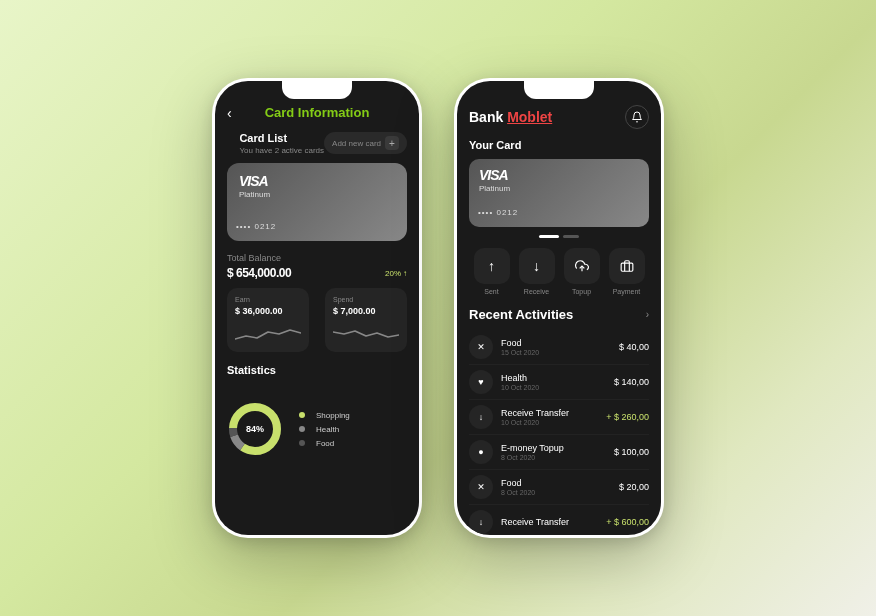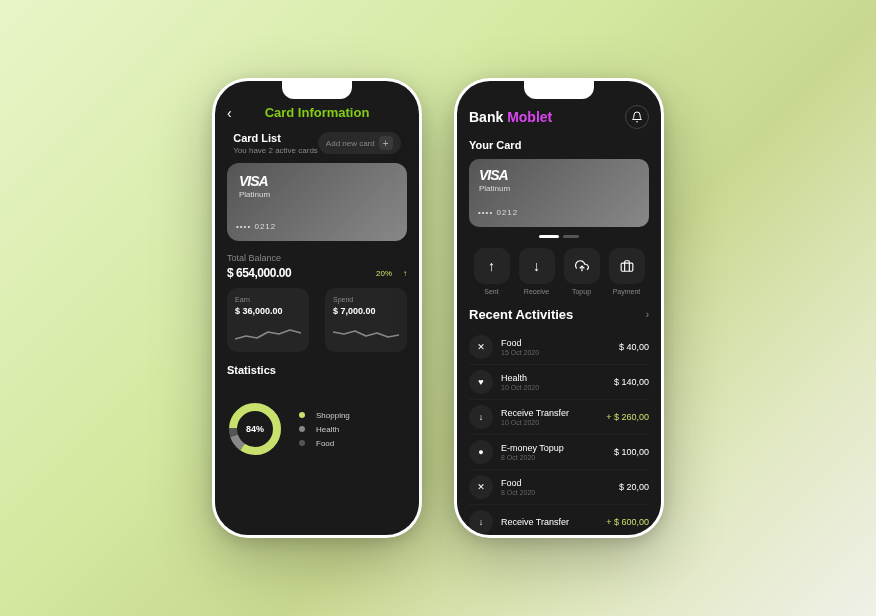--- a/index.html
+++ b/index.html
@@ -78,21 +78,21 @@
     }
 
     .phone1-title {
       color: #84cc16;
       font-size: 13px;
       font-weight: 600;
     }
 
     .card-list-header {
       display: flex;
-      justify-content: center;
+      justify-content: flex-end;
       align-items: flex-start;
       margin-bottom: 8px;
     }
 
     .card-list-title {
       color: #fff;
       font-size: 11px;
       font-weight: 600;
     }
 
@@ -180,21 +180,21 @@
       justify-content: space-between;
       align-items: center;
       margin-bottom: 8px;
     }
 
     .balance-change {
       color: #aaa;
       font-size: 8px;
       display: flex;
       align-items: center;
-      gap: 11px;
+      gap: 2px;
     }
 
     .balance-change span {
       color: #c8e06c;
     }
 
     
     .earn-spend-row {
       display: flex;
       gap: 16px;
@@ -295,21 +295,22 @@
     .bank-title {
       font-size: 14px;
       font-weight: 700;
     }
 
     .bank-title .bank-word {
       color: #fff;
     }
 
     .bank-title .moblet-word {
-      color: #d946ef;
+      color: #ef4444;
+      text-decoration: underline;
     }
 
     .bell-icon {
       width: 24px;
       height: 24px;
       border-radius: 50%;
       border: 1px solid #444;
       display: flex;
       align-items: center;
       justify-content: center;

